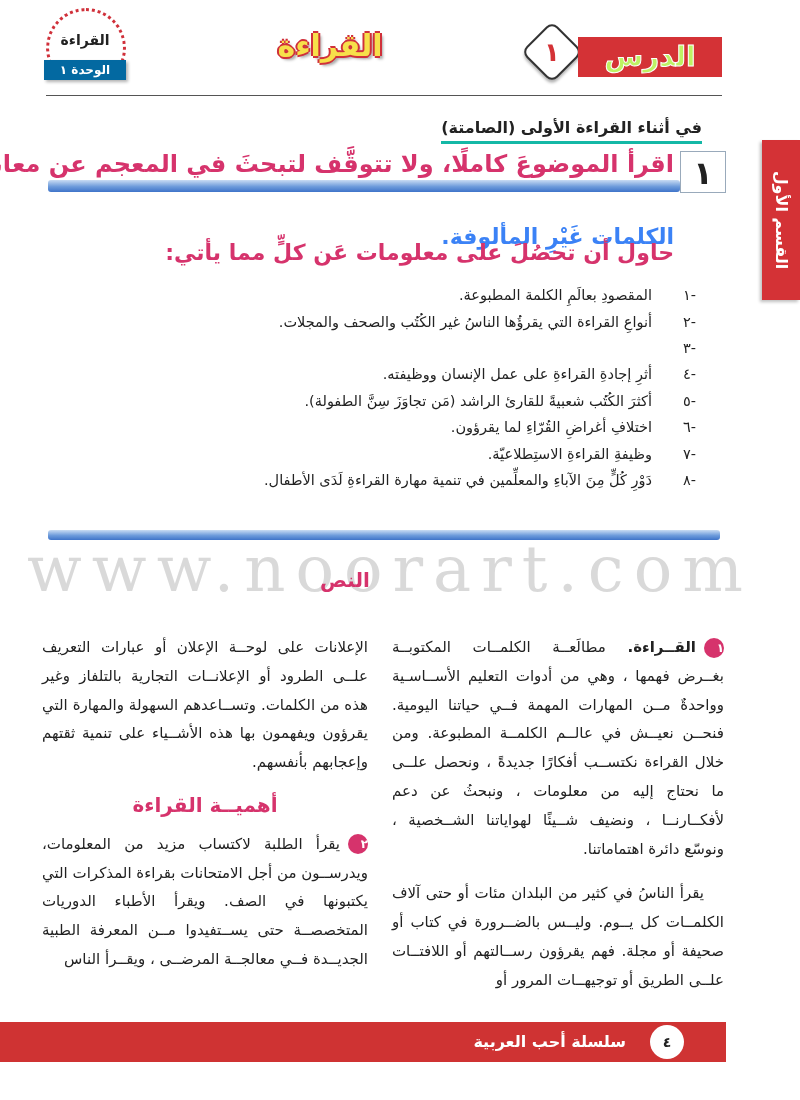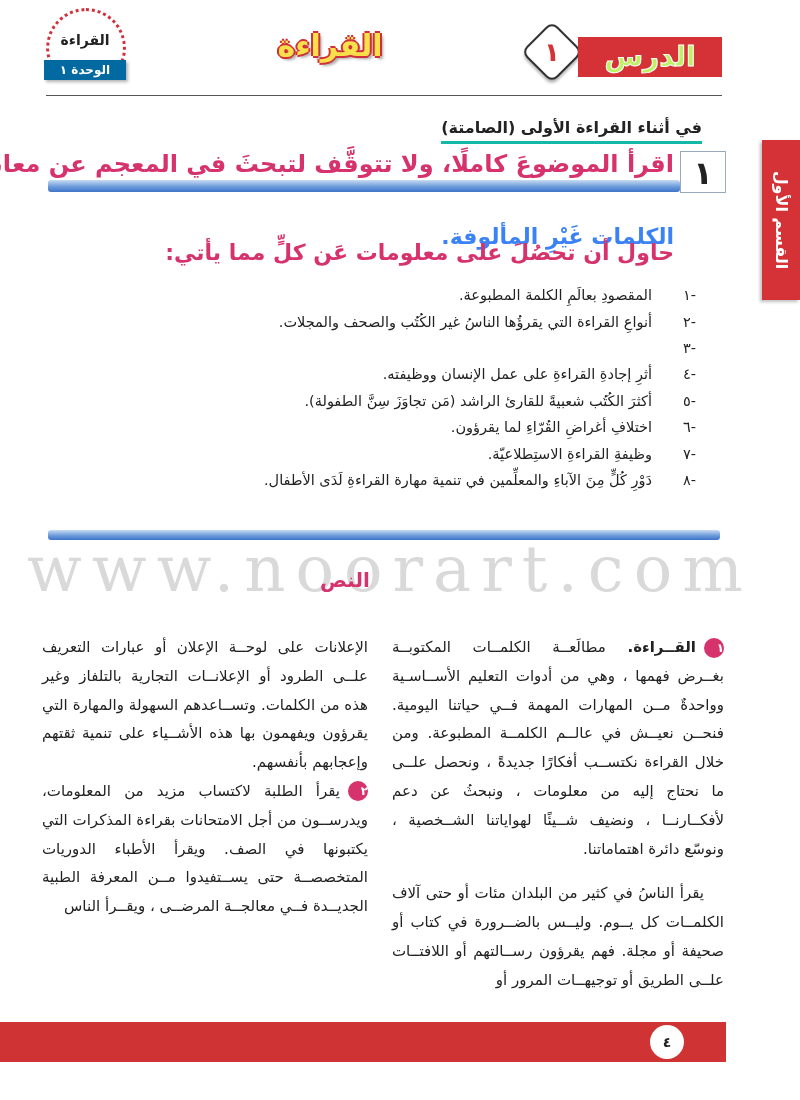--- a/index.html
+++ b/index.html
@@ -165,20 +165,22 @@
 <div class="abs col col-right">
   <p>
     <span class="bullet">١</span><span class="lead">القــراءة.</span>
     <span>مطالَعــة الكلمــات المكتوبــة بغــرض فهمها ، وهي من أدوات التعليم الأســاسـية وواحدةٌ مــن المهارات المهمة فــي حياتنا اليومية. فنحــن نعيــش في عالــم الكلمــة المطبوعة. ومن خلال القراءة نكتســب أفكارًا جديدةً ، ونحصل علــى ما نحتاج إليه من معلومات ، ونبحثُ عن دعم لأفكــارنــا ، ونضيف شــيئًا لهواياتنا الشــخصية ، ونوسّع دائرة اهتماماتنا.</span>
   </p>
   <p class="indent" style="margin-top:16px">يقرأ الناسُ في كثير من البلدان مئات أو حتى آلاف الكلمــات كل يــوم. وليــس بالضــرورة في كتاب أو صحيفة أو مجلة. فهم يقرؤون رســالتهم أو اللافتــات علــى الطريق أو توجيهــات المرور أو</p>
 </div>
 
 <div class="abs col col-left">
   <p>الإعلانات على لوحــة الإعلان أو عبارات التعريف علــى الطرود أو الإعلانــات التجارية بالتلفاز وغير هذه من الكلمات. وتســاعدهم السهولة والمهارة التي يقرؤون ويفهمون بها هذه الأشــياء على تنمية ثقتهم وإعجابهم بأنفسهم.</p>
+  <div class="sub-heading">أهميــة القراءة</div>
   <p>
     <span class="bullet">٢</span><span>يقرأ الطلبة لاكتساب مزيد من المعلومات، ويدرســون من أجل الامتحانات بقراءة المذكرات التي يكتبونها في الصف. ويقرأ الأطباء الدوريات المتخصصــة حتى يســتفيدوا مــن المعرفة الطبية الجديــدة فــي معالجــة المرضــى ، ويقــرأ الناس</span>
   </p>
 </div>
 
 <div class="abs footer">
+  <div class="series">سلسلة أحب العربية</div>
   <div class="page-num">٤</div>
 </div>
 
 </body></html>

